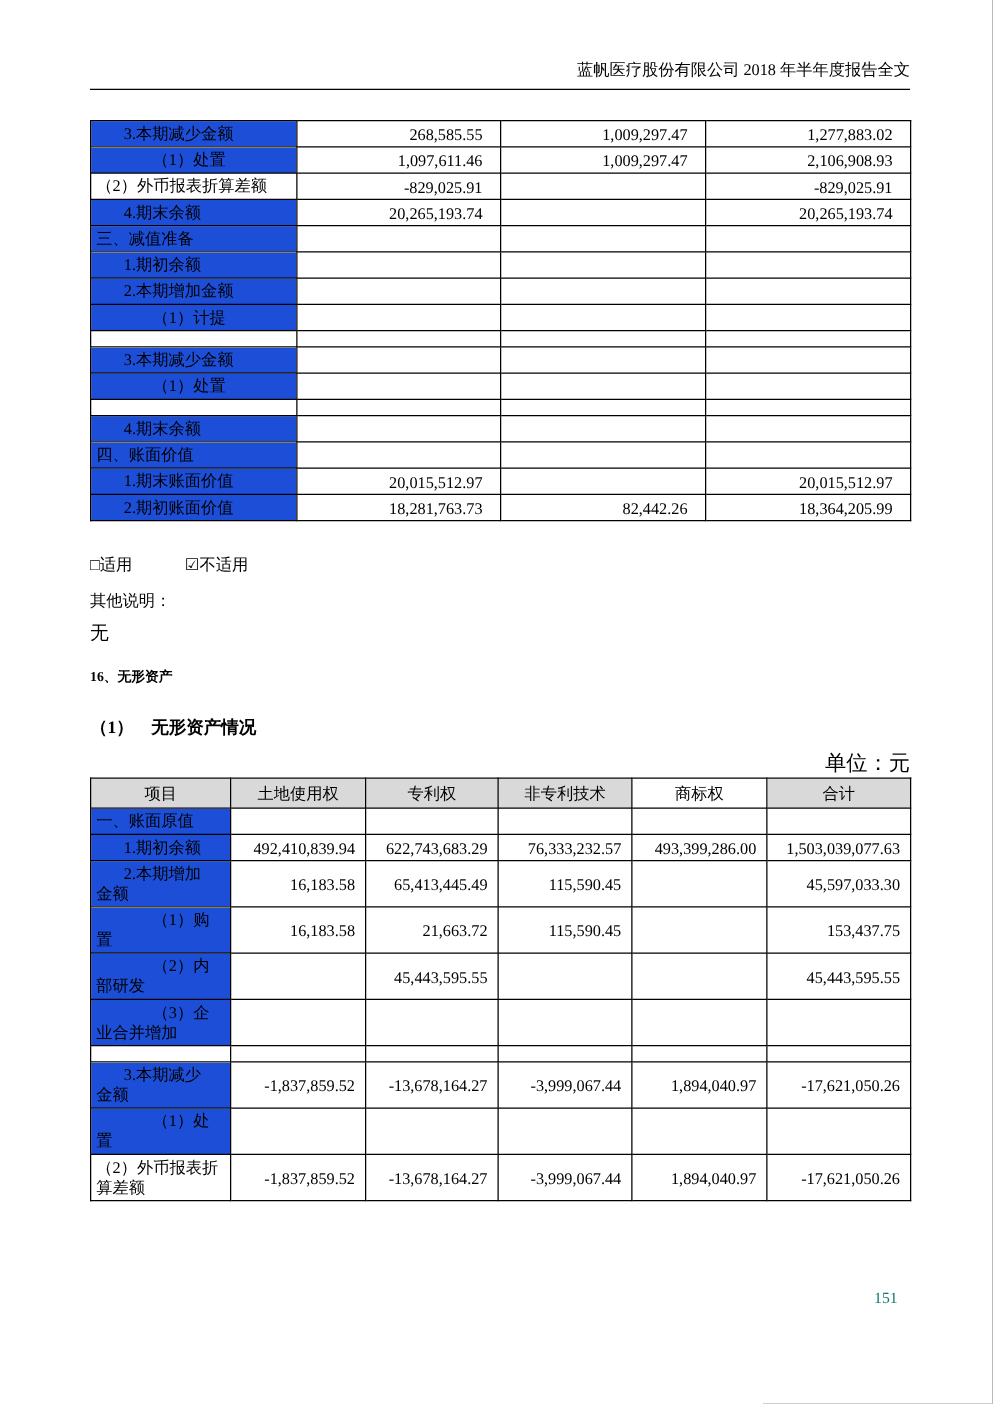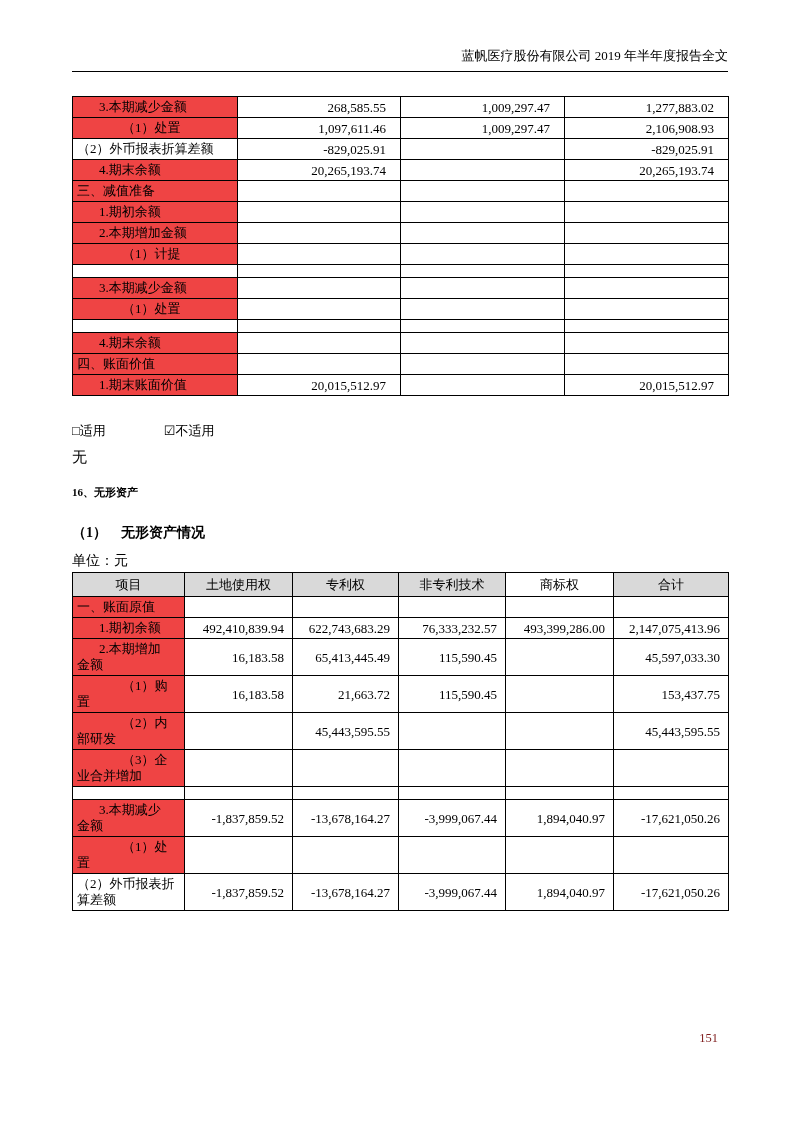--- a/index.html
+++ b/index.html
@@ -26,61 +26,61 @@
   
   table { border-collapse:collapse; table-layout:fixed; width:656px; }
   td { border:1px solid #000; vertical-align:middle; overflow:hidden; }
 
   .t1 { margin-top:24px; }
   .t1 td { height:19px; }
   .t2 td { height:20px; }
   .t2 .hdr td { height:24px; text-align:center; font-size:13px; padding:2px 12px; }
 
   td.lbl {
-    background:#ef4444;
+    background:#1d4ed8;
     font-size:13px; line-height:16px;
     padding:2px 4px;
     text-align:left;
     white-space:pre-line;
   }
   td.lbl.lv1 { text-indent:22px; }
   td.lbl.lv2 { text-indent:45px; }
   td.lbl.nofill { background:#ffffff; }
   td.num { text-align:right; font-size:13px; line-height:15px; }
   .t1 td.num { padding:2px 14px 2px 2px; }
   .t2 td.num { padding:2px 8px 2px 2px; }
   tr.empty td { height:13px; }
   td.shaded-blank { background:#d9d9d9; }
 
   
   .h3 { font-weight:bold; font-size:14px; line-height:20px; }
   .h3 .hnum { margin-right:14px; }
   .sec-impair-heading { margin-top:22px; }
   .applicable-line { margin-top:26px; font-size:13px; line-height:18px; }
-  .applicable-line .chk { margin-right:18px; }
+  .applicable-line .chk { margin-right:2px; }
   .applicable-line .chk2 { margin-left:8px;padding-left:32px; }
   .other-note { margin-top:11px; font-size:13px; line-height:18px; }
   .none-value { margin-top:8px; font-size:15px; line-height:18px; }
   .h2 { margin-top:16px; font-weight:bold; font-size:11px; line-height:21px; }
   .sub-heading { margin-top:20px; }
-  .unit-line { margin-top:10px; margin-bottom:3px; font-size:14px; line-height:16px; }
+  .unit-line { margin-top:10px; margin-bottom:3px; text-align:right; font-size:17px; line-height:16px; }
 
   .page-number {
     position:absolute; top:1031px; right:76px;
-    font-size:12.5px; color:#7f1d1d;
+    font-size:12.5px; color:#0f766e;
   }
 </style>
 </head>
 <body>
 
 <div class="page">
   <div class="content">
 
     <div class="doc-header">
-      <span>蓝帆医疗股份有限公司 2019 年半年度报告全文</span>
+      <span>蓝帆医疗股份有限公司 2018 年半年度报告全文</span>
     </div>
 
     <table class="t1">
       <colgroup>
         <col style="width:165px">
           <col style="width:163px">
           <col style="width:164px">
           <col style="width:164px">
       </colgroup>
       <tbody>
@@ -167,28 +167,35 @@
             <td class="num"></td>
             <td class="num"></td>
             <td class="num"></td>
           </tr>
           <tr>
             <td class="lbl lv1">1.期末账面价值</td>
             <td class="num">20,015,512.97</td>
             <td class="num"></td>
             <td class="num">20,015,512.97</td>
           </tr>
+          <tr>
+            <td class="lbl lv1">2.期初账面价值</td>
+            <td class="num">18,281,763.73</td>
+            <td class="num">82,442.26</td>
+            <td class="num">18,364,205.99</td>
+          </tr>
         </tbody>
     </table>
 
 
     <div class="applicable-line">
       <span class="chk">□适用</span><span class="chk2">☑不适用</span>
     </div>
 
+    <div class="other-note">其他说明：</div>
     <div class="none-value">无</div>
 
     <div class="h2">16、无形资产</div>
 
     <div class="h3 sub-heading">
       <span class="hnum">（1）</span><span>无形资产情况</span>
     </div>
 
     <div class="unit-line">单位：元</div>
 
@@ -217,21 +224,21 @@
             <td class="num"></td>
             <td class="num"></td>
             <td class="num"></td>
           </tr>
           <tr>
             <td class="lbl lv1">1.期初余额</td>
             <td class="num">492,410,839.94</td>
             <td class="num">622,743,683.29</td>
             <td class="num">76,333,232.57</td>
             <td class="num">493,399,286.00</td>
-            <td class="num">2,147,075,413.96</td>
+            <td class="num">1,503,039,077.63</td>
           </tr>
           <tr>
             <td class="lbl lv1">2.本期增加
 金额</td>
             <td class="num">16,183.58</td>
             <td class="num">65,413,445.49</td>
             <td class="num">115,590.45</td>
             <td class="num"></td>
             <td class="num">45,597,033.30</td>
           </tr>

